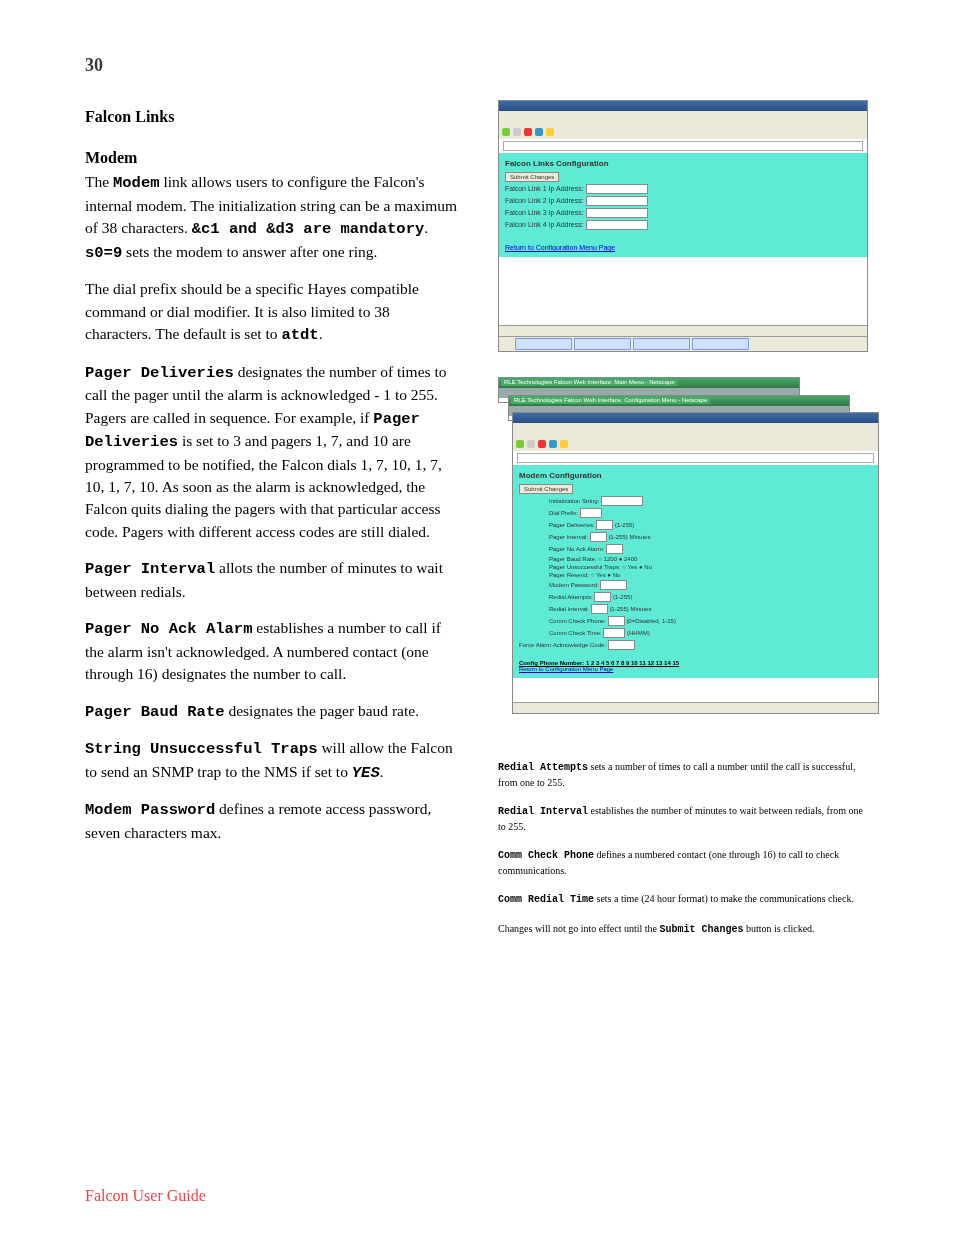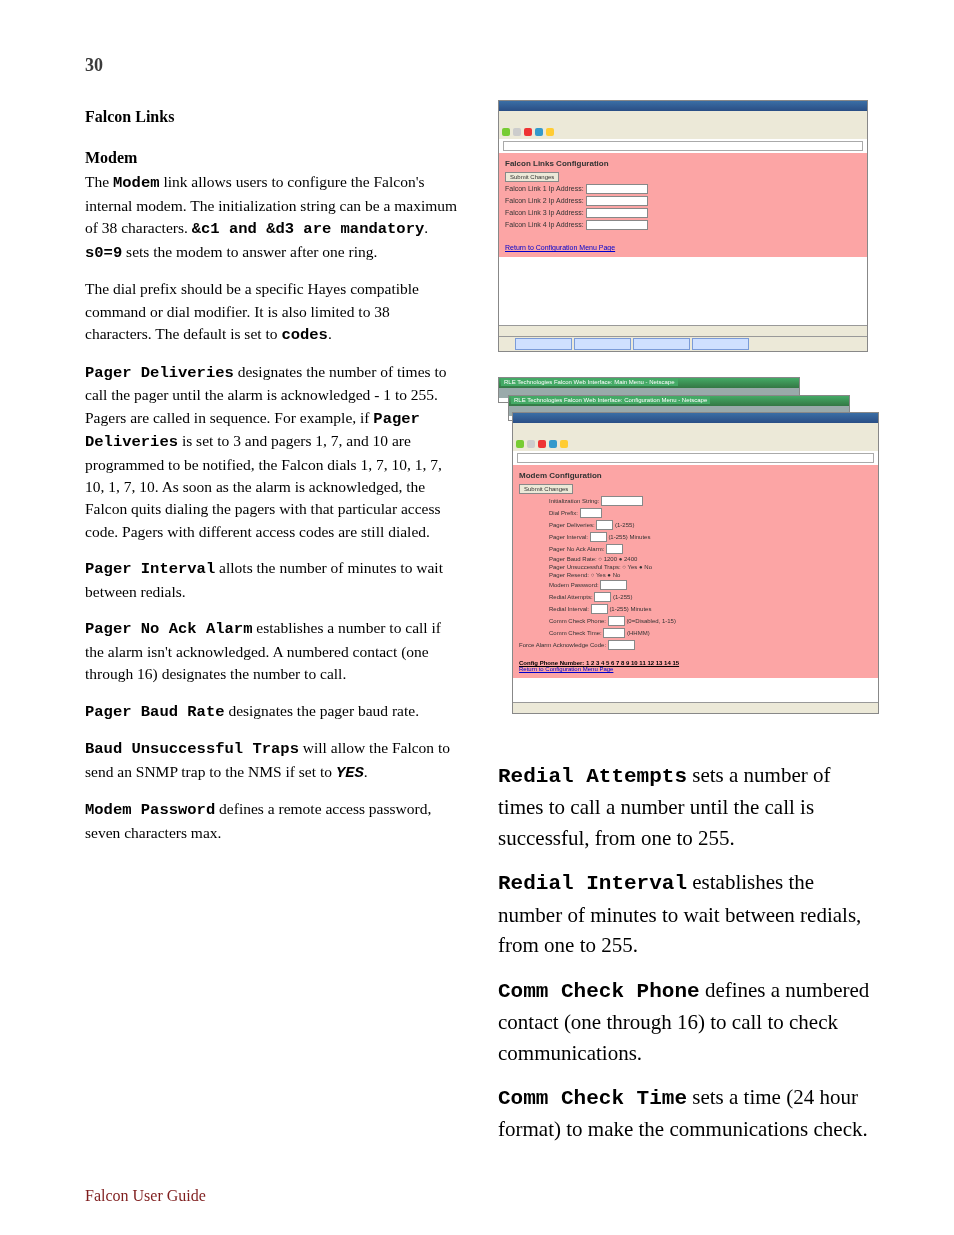--- a/index.html
+++ b/index.html
@@ -1,34 +1,34 @@
 <!DOCTYPE html>
 <html><head>
 <meta charset="utf-8">
 <style>
   html,body{margin:0;padding:0;background:#fff;color:#000;
     font-family:"Adobe Garamond Pro","Garamond","Times New Roman",serif;}
   .page{width:766px;height:1235px;position:relative;}
   .pagenum{position:absolute;left:85px;top:55px;font-weight:bold;font-size:18px;color:#3b3b3b;}
   .left-col{position:absolute;left:85px;top:105px;width:375px;font-size:15.5px;line-height:1.45;}
-  .right-col{position:absolute;left:498px;top:760px;width:375px;font-size:21px;line-height:1.45;}
+  .right-col{position:absolute;left:498px;top:760px;width:375px;font-size:10px;line-height:1.45;}
   .right-figs{position:absolute;left:498px;top:100px;width:370px;}
   h3{font-family:inherit;font-weight:bold;font-size:16px;margin:0 0 2px 0;}
   p{margin:0 0 14px 0;}
   .mono{font-family:"Courier New",Courier,monospace;font-weight:bold;}
   .monoi{font-family:"Courier New",Courier,monospace;font-weight:bold;font-style:italic;}
-  .footer{position:absolute;left:85px;bottom:30px;font-size:16px;color:#7f1d1d;}
+  .footer{position:absolute;left:85px;bottom:30px;font-size:16px;color:#ef4444;}
 
   
   .shot{border:1px solid #888;background:#fff;font-family:Arial,Helvetica,sans-serif;font-size:7px;color:#333;position:relative;margin-bottom:25px;}
   .shot .titlebar{background:linear-gradient(#3a6ea5,#2a4e85);height:10px;}
   .shot .toolbar{background:#ece9d8;height:14px;display:flex;align-items:center;gap:3px;padding-left:3px;}
   .shot .toolbar .ico{width:8px;height:8px;border-radius:2px;}
   .addr{background:#fff;border:1px solid #aaa;height:8px;margin:2px 4px;}
-  .content{background:#fca5a5;padding:6px;}
+  .content{background:#5eead4;padding:6px;}
   .btn{display:inline-block;border:1px solid #888;background:#ece9d8;padding:1px 4px;font-size:6px;}
   .row{margin:2px 0;}
   .field{display:inline-block;border:1px solid #888;background:#fff;width:60px;height:8px;vertical-align:middle;}
   .link{color:#0000cd;text-decoration:underline;}
   .status{background:#ece9d8;height:10px;border-top:1px solid #999;}
   .taskbar2{background:#ece9d8;height:14px;border-top:1px solid #999;display:flex;align-items:center;gap:2px;padding:0 2px;}
   .task{background:#cfe0ff;border:1px solid #7a9bd8;height:10px;width:55px;}
   .shot h4{font-size:8px;font-weight:bold;margin:0 0 4px 0;}
   .netscape-bar{background:#9aa;height:10px;}
 </style>
@@ -41,41 +41,41 @@
   <div class="left-col">
 
     <h3>Falcon Links</h3>
 
     <h3 style="margin-top:18px;">Modem</h3>
     <p>
       <span>The </span><span class="mono">Modem</span><span> link allows users to configure the Falcon's internal modem.  The initialization string can be a maximum of 38 characters.  </span><span class="mono">&amp;c1 and &amp;d3 are mandatory</span><span>.  </span><span class="mono">s0=9</span><span> sets the modem to answer after one ring.</span>
     </p>
 
     <p>
-      <span>The dial prefix should be a specific Hayes compatible command or dial modifier.  It is also limited to 38 characters.  The default is set to </span><span class="mono">codes</span><span>.</span>
+      <span>The dial prefix should be a specific Hayes compatible command or dial modifier.  It is also limited to 38 characters.  The default is set to </span><span class="mono">atdt</span><span>.</span>
     </p>
 
     <p>
       <span class="mono">Pager Deliveries</span><span> designates the number of times to call the pager until the alarm is acknowledged - 1 to 255.  Pagers are called in sequence.  For example, if </span><span class="mono">Pager Deliveries</span><span> is set to 3 and pagers 1, 7, and 10 are programmed to be notified, the Falcon dials 1, 7, 10, 1, 7, 10, 1, 7, 10.  As soon as the alarm is acknowledged, the Falcon quits dialing the pagers with that particular access code.  Pagers with different access codes are still dialed.</span>
     </p>
 
     <p>
       <span class="mono">Pager Interval</span><span> allots the number of minutes to wait between redials.</span>
     </p>
 
     <p>
       <span class="mono">Pager No Ack Alarm</span><span> establishes a number to call if the alarm isn't acknowledged.  A numbered contact (one through 16) designates the number to call.</span>
     </p>
 
     <p>
       <span class="mono">Pager Baud Rate</span><span> designates the pager baud rate.</span>
     </p>
 
     <p>
-      <span class="mono">Baud Unsuccessful Traps</span><span> will allow the Falcon to send an SNMP trap to the NMS if set to </span><span class="monoi">YES</span><span>.</span>
+      <span class="mono">String Unsuccessful Traps</span><span> will allow the Falcon to send an SNMP trap to the NMS if set to </span><span class="monoi">YES</span><span>.</span>
     </p>
 
 
     <p style="margin-bottom:8px;">
       <span class="mono">Modem Password</span><span> defines a remote access password, seven characters max.</span>
     </p>
   </div>
 
   <div class="right-figs">
 
@@ -169,18 +169,21 @@
     <p>
       <span class="mono">Redial Attempts</span><span> sets a number of times to call a number until the call is successful, from one to 255.</span>
     </p>
     <p>
       <span class="mono">Redial Interval</span><span> establishes the number of minutes to wait between redials, from one to 255.</span>
     </p>
     <p>
       <span class="mono">Comm Check Phone</span><span> defines a numbered contact (one through 16) to call to check communications.</span>
     </p>
     <p>
-      <span class="mono">Comm Check Time</span><span> sets a time (24 hour format) to make the communications check.</span>
+      <span class="mono">Comm Redial Time</span><span> sets a time (24 hour format) to make the communications check.</span>
+    </p>
+    <p>
+      <span>Changes will not go into effect until the </span><span class="mono">Submit Changes</span><span> button is clicked.</span>
     </p>
   </div>
 
   <div class="footer">Falcon User Guide</div>
 </div>
 
 </body></html>

